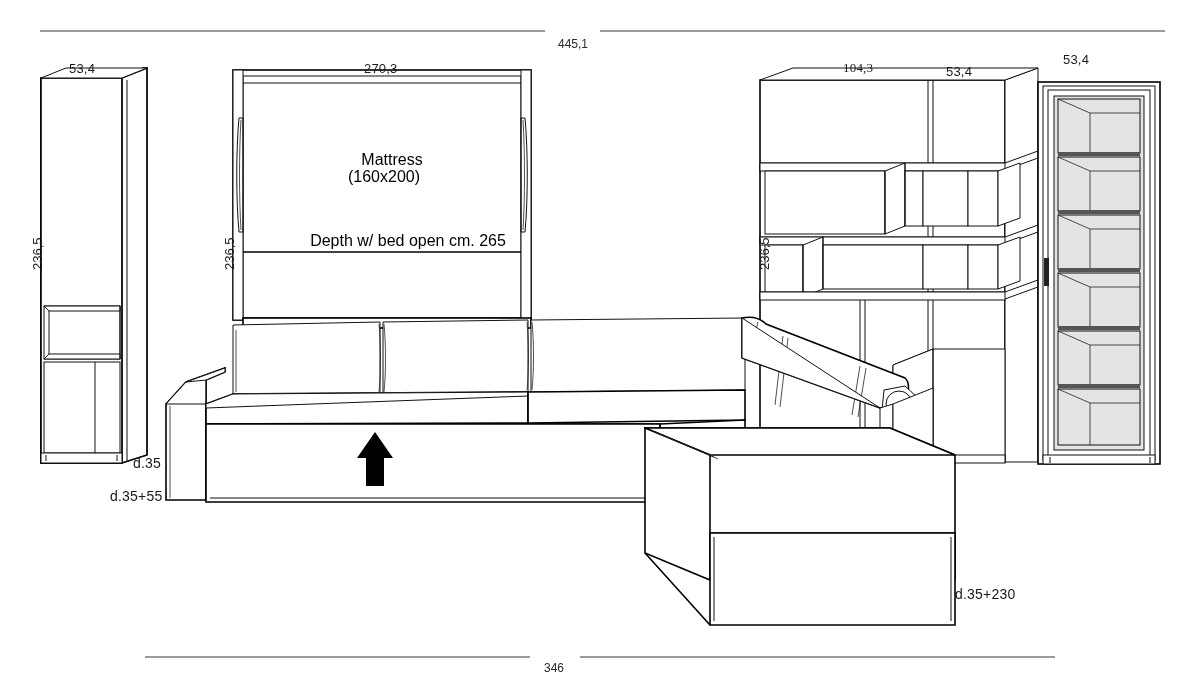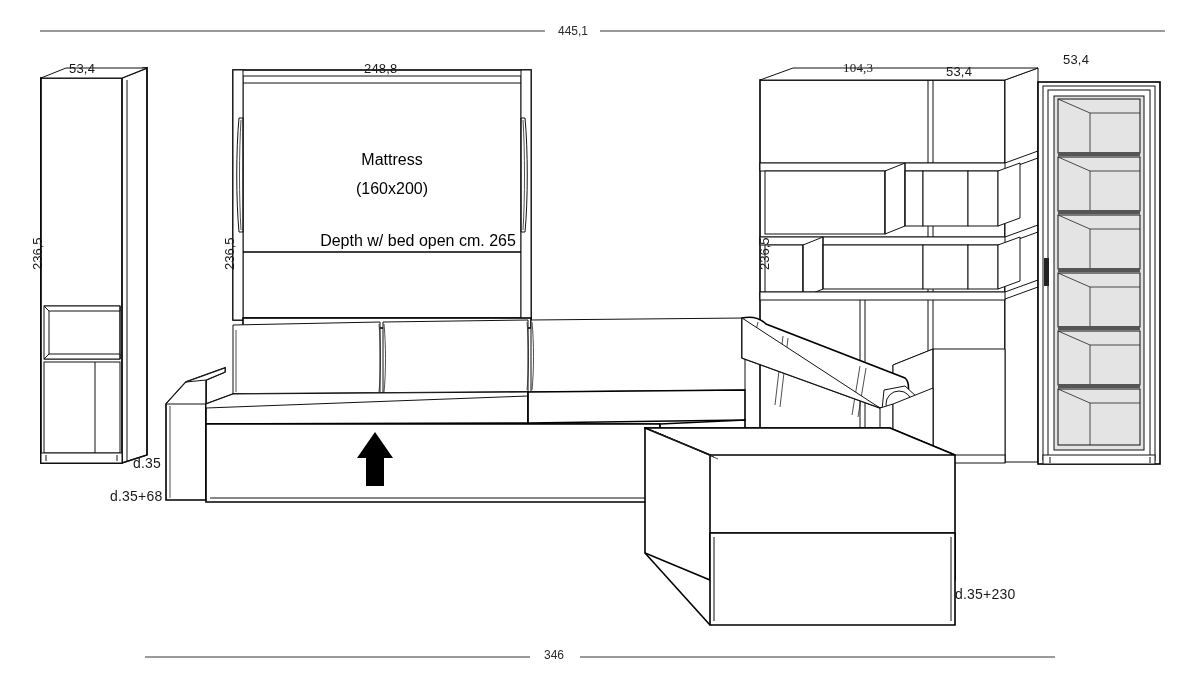--- a/index.html
+++ b/index.html
@@ -56,20 +56,21 @@
     line-height: 1.25;
   }
   .overall-label {
     position: absolute;
     font-family: "Liberation Sans", sans-serif;
     font-size: 12px;
     color: #2b2b2b;
     background: #ffffff;
     padding: 0 6px;
     white-space: nowrap;
+    margin-top: 13px;
   }
 </style>
 </head>
 <body>
 
 <div id="stage">
 
   <svg id="drawing" viewBox="0 0 1200 698">
     <defs>
       <style>
@@ -336,31 +337,31 @@
   <div class="overall-label" style="left:552px; top:24px;">445,1</div>
 
   <div class="overall-label" style="left:538px; top:648px;">346</div>
 
   <div class="dim-label" style="left:69px; top:61px;">53,4</div>
 
   <div class="dim-vert" style="left:30px; top:270px;">236,5</div>
 
   <div class="dim-label small" style="left:133px; top:455px;">d.35</div>
 
-  <div class="dim-label" style="left:364px; top:61px;">248,8</div>
+  <div class="dim-label" style="left:364px; top:61px;">270,3</div>
 
   <div class="dim-vert" style="left:222px; top:270px;">236,5</div>
 
   <div class="note-label" style="left:332px; top:150px; width:120px;">Mattress</div>
 
-  <div class="note-label" style="left:332px; top:167px; width:120px;margin-top:12px;">(160x200)</div>
-
-  <div class="note-label" style="left:298px; top:231px; width:240px;">Depth w/ bed open cm. 265</div>
-
-  <div class="dim-label small" style="left:110px; top:488px;">d.35+68</div>
+  <div class="note-label" style="left:324px; top:167px; width:120px;">(160x200)</div>
+
+  <div class="note-label" style="left:288px; top:231px; width:240px;">Depth w/ bed open cm. 265</div>
+
+  <div class="dim-label small" style="left:110px; top:488px;">d.35+55</div>
 
   <div class="dim-label small" style="left:955px; top:586px;text-align:center;">d.35+230</div>
 
   <div class="dim-label" style="left:843px; top:60px;font-family:Liberation Serif, serif;">104,3</div>
 
   <div class="dim-label" style="left:946px; top:64px;">53,4</div>
 
   <div class="dim-vert" style="left:757px; top:270px;">236,5</div>
 
   <div class="dim-label" style="left:1063px; top:52px;">53,4</div>

